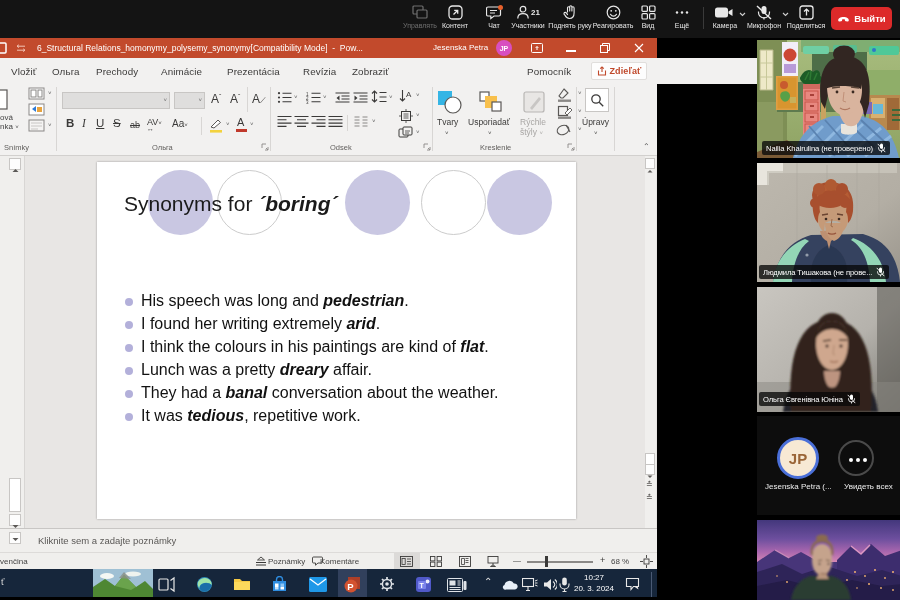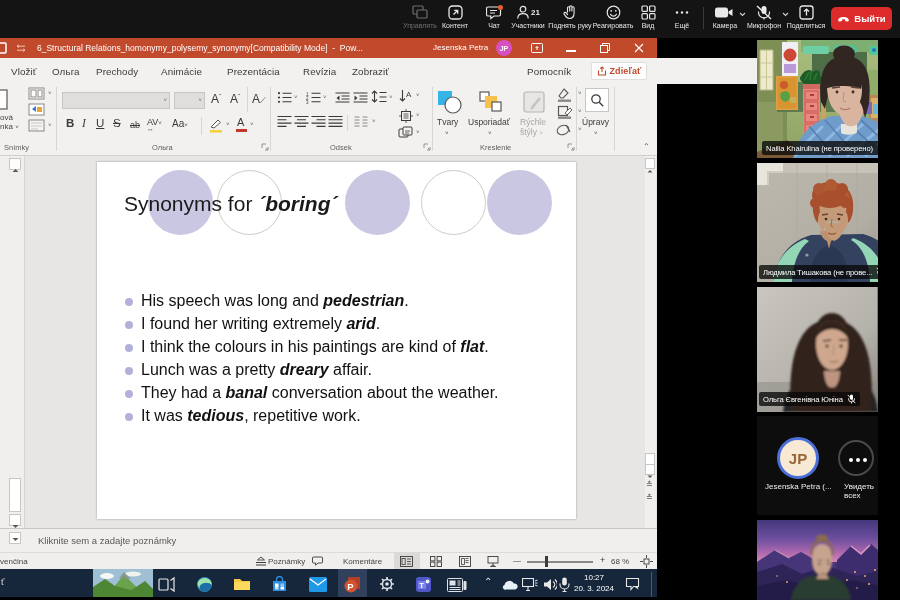--- a/index.html
+++ b/index.html
@@ -18,21 +18,21 @@
   .glabel{position:absolute;top:59px;font-size:7.5px;color:#605e5c;}
   .gdiv{position:absolute;top:3px;height:64px;width:1px;background:#d8d6d4;}
   
   #editor{left:0;top:156px;width:657px;height:372px;background:#e8e6e4;}
   #leftstrip{left:0;top:0;width:25px;height:372px;background:#f0efed;border-right:1px solid #d8d6d4;}
   #slide{left:97px;top:6px;width:479px;height:357px;background:#fff;box-shadow:0 0 2px rgba(0,0,0,.35);overflow:hidden;}
   #notes{left:0;top:528px;width:657px;height:24px;background:#f0efed;border-top:1px solid #c8c6c4;color:#5a5856;font-size:9.5px;}
   #statusbar{left:0;top:552px;width:657px;height:17px;background:#f0efed;border-top:1px solid #dddbd9;color:#444;font-size:8px;}
   #taskbar{left:0;top:569px;width:657px;height:31px;background:#16263b;}
   
-  .tile{position:absolute;left:757px;width:121px;background:#222;overflow:hidden;}
+  .tile{position:absolute;left:757px;width:143px;background:#222;overflow:hidden;}
   .vlabel{position:absolute;left:3px;bottom:2px;background:rgba(8,8,8,.78);color:#fff;font-size:7.6px;padding:2px 4px;border-radius:2px;white-space:nowrap;display:flex;align-items:center;gap:4px;letter-spacing:-.1px;}
   
   .circ{position:absolute;border-radius:50%;width:65px;height:65px;top:8px;}
   .fillc{background:#c9c7e2;}
   .outlc{background:#fff;border:1px solid #ccc;}
   #stitle{position:absolute;left:27px;top:30px;font-size:21px;color:#1a1a1a;white-space:nowrap;}
   .blt{position:absolute;left:44px;width:430px;color:#111;font-size:16px;white-space:nowrap;}
   .blt::before{content:"";position:absolute;left:-16px;top:6px;width:8px;height:8px;border-radius:50%;background:#b3b0da;}
 </style></head>
 <body>
@@ -426,21 +426,21 @@
   <div class="abs" id="statusbar">
     <span style="position:absolute;left:0px;top:4px;">venčina</span>
     <svg style="position:absolute;left:255px;top:3px;" width="12" height="11" viewBox="0 0 12 11">
         <path d="M6 1l3.5 3h-7z" fill="none" stroke="#3b3a39" stroke-width=".9"></path>
         <path d="M1 6.5h10M1 9h10" stroke="#3b3a39" stroke-width="1"></path>
       </svg>
     <span style="position:absolute;left:268px;top:4px;">Poznámky</span>
     <svg style="position:absolute;left:312px;top:3px;" width="11" height="10" viewBox="0 0 11 10">
         <path d="M1.5 1h8a1 1 0 011 1v4a1 1 0 01-1 1H6L3.5 9.2V7h-2a1 1 0 01-1-1V2a1 1 0 011-1z" fill="none" stroke="#3b3a39" stroke-width=".9"></path>
       </svg>
-    <span style="position:absolute;left:343px;top:4px;">Komentáre</span>
+    <span style="position:absolute;left:320px;top:4px;">Komentáre</span>
     <div style="position:absolute;left:394px;top:0px;width:26px;height:17px;background:#dcdad8;"></div>
     <svg style="position:absolute;left:400px;top:3px;" width="13" height="11" viewBox="0 0 13 11">
         <rect x=".5" y=".5" width="12" height="10" fill="none" stroke="#3b3a39" stroke-width=".9"></rect>
         <rect x="2" y="2.5" width="3.2" height="6" fill="none" stroke="#3b3a39" stroke-width=".8"></rect>
         <path d="M7 3h4M7 5.5h4M7 8h4" stroke="#3b3a39" stroke-width=".8"></path>
       </svg>
     <svg style="position:absolute;left:430px;top:3px;" width="12" height="11" viewBox="0 0 12 11">
         <g fill="none" stroke="#3b3a39" stroke-width=".9">
           <rect x=".5" y=".5" width="4.4" height="4.4"></rect>
           <rect x="7.1" y=".5" width="4.4" height="4.4"></rect>

